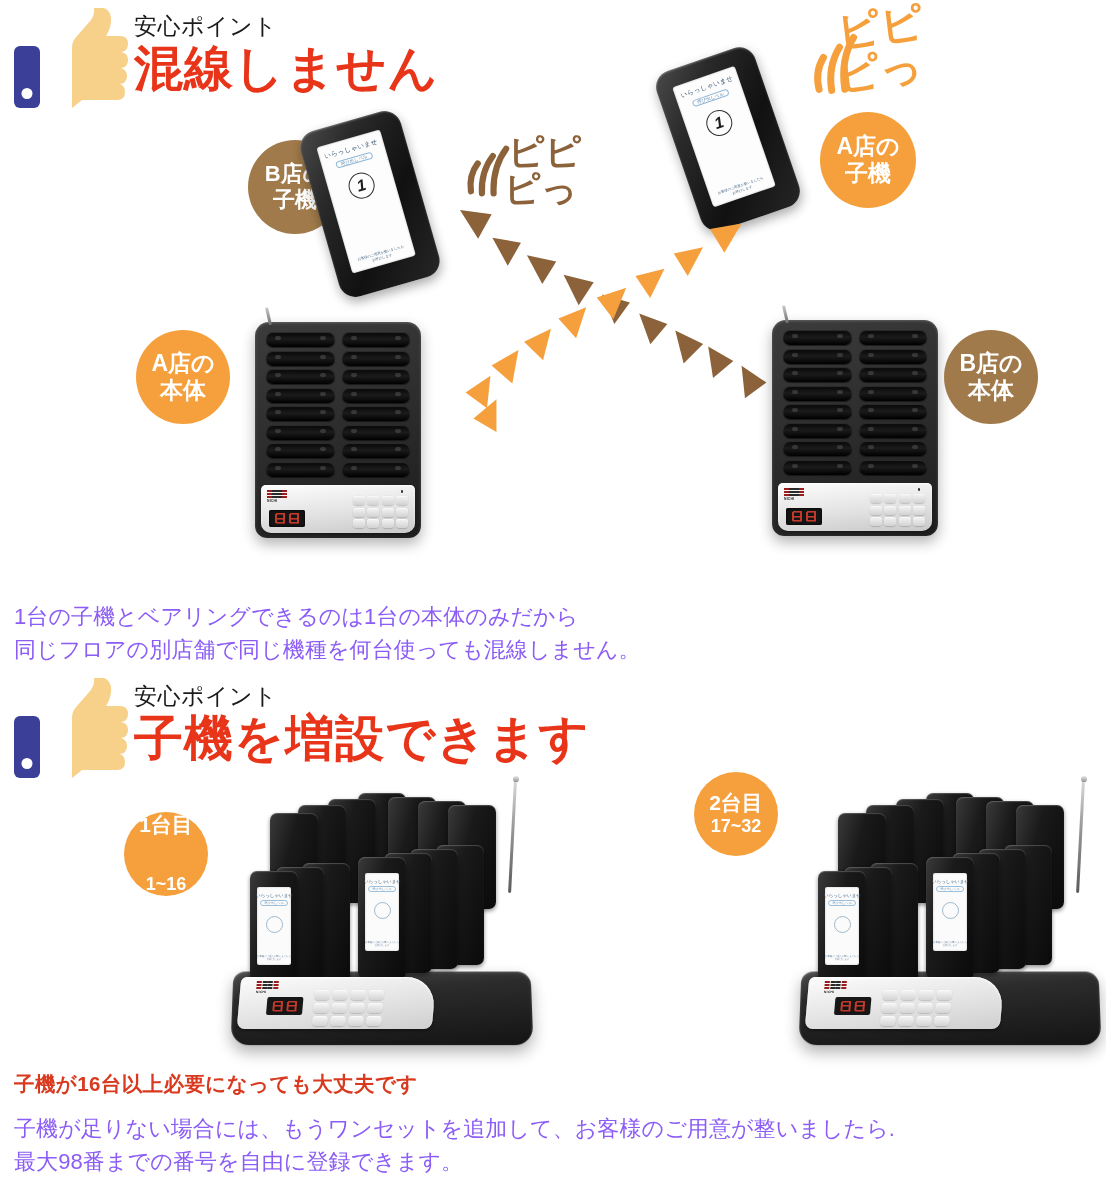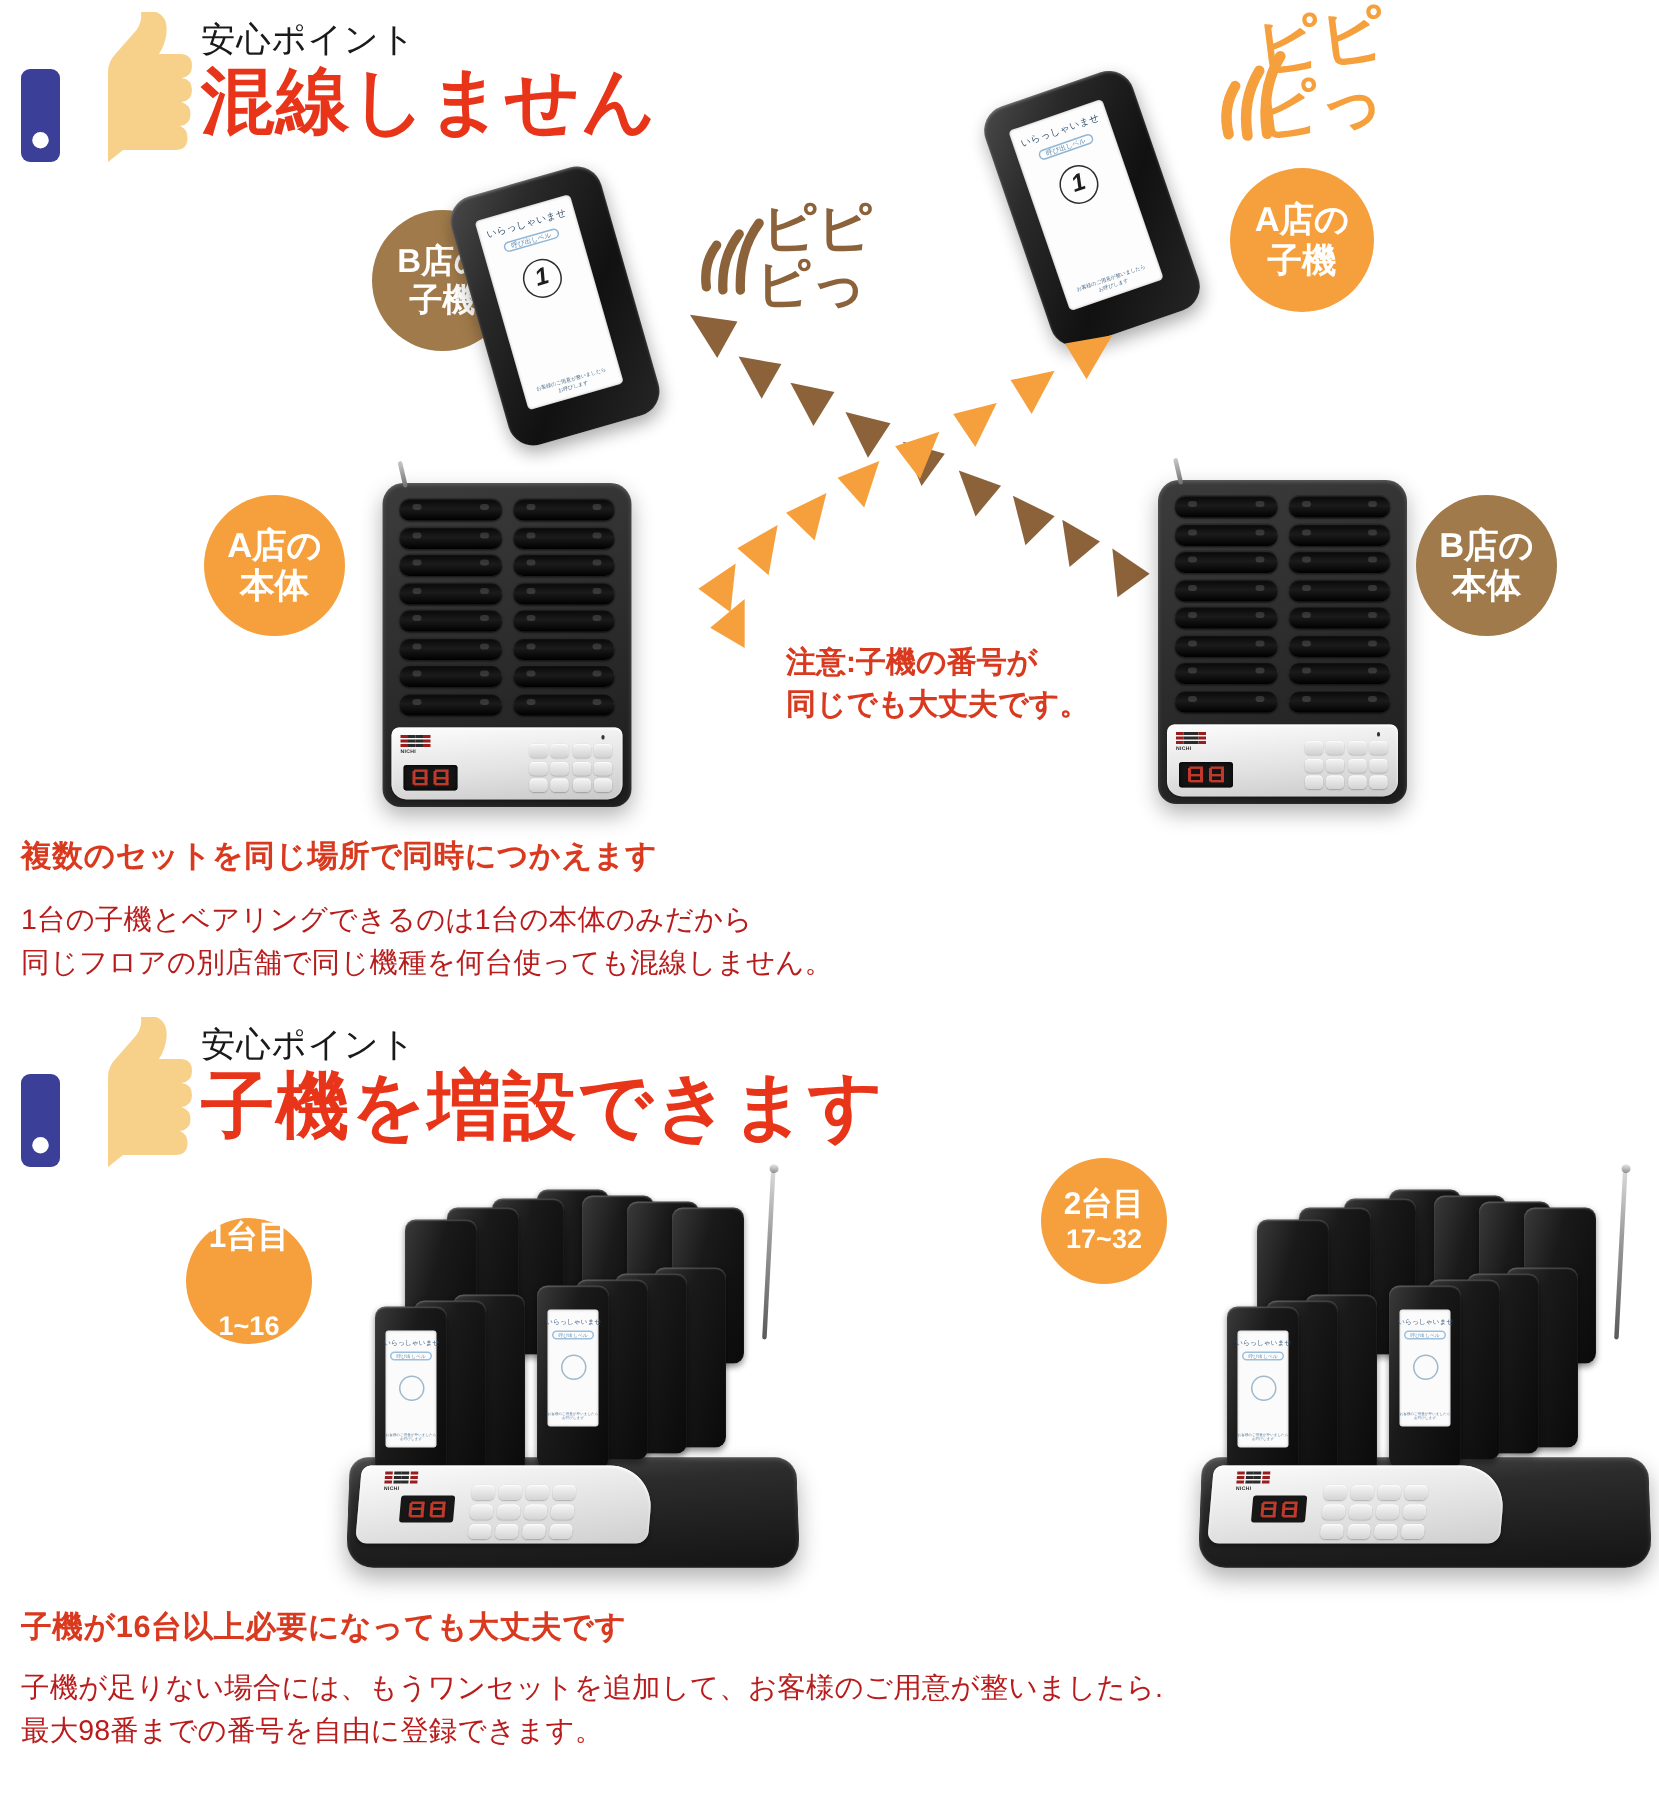--- a/index.html
+++ b/index.html
@@ -188,21 +188,21 @@
 
   
   .wifi { position: absolute; }
 
   
   .red-sub {
     position: absolute; color: #D93A1F; font-weight: bold;
     font-size: 20.5px; letter-spacing: .4px; white-space: nowrap;
   }
   .body-copy {
-    position: absolute; color: #b91c1c; font-size: 19px;
+    position: absolute; color: #8b5cf6; font-size: 22px;
     line-height: 1.52; letter-spacing: .1px; white-space: nowrap;
   }
   .warn-note {
     position: absolute; color: #D93A1F; font-weight: bold;
     font-size: 20px; line-height: 1.42; white-space: nowrap;
   }
 
   
   .dock { position: absolute; }
   .dock-base {
@@ -504,26 +504,21 @@
         </div>
       </div>
     </div>
   </div>
 
   <div class="badge brown" style="left:944px; top:330px; width:94px; height:94px; font-size:23px;">
     <span class="l1">B店の</span>
     <span class="l2">本体</span>
   </div>
 
-  <div class="warn-note" style="left:524px; top:428px;">
-    <div>注意:子機の番号が</div>
-    <div>同じでも大丈夫です。</div>
-  </div>
-
-  <div class="red-sub" style="left:14px; top:556px;">複数のセットを同じ場所で同時につかえます</div>
+
   <div class="body-copy" style="left:14px; top:600px;">
     <div>1台の子機とベアリングできるのは1台の本体のみだから</div>
     <div>同じフロアの別店舗で同じ機種を何台使っても混線しません。</div>
   </div>
 
   <div class="headline" style="left:10px; top:678px;">
     <div class="thumb-icon">
       <div class="bookmark"></div>
       <svg class="thumb-shape" viewBox="0 0 82 100">
         <path d="M26 100 L26 40 Q26 33 31 28 L45 12 Q49 6 48 0 L58 0 Q66 3 65 14 Q64 22 60 28 L74 28 Q82 28 82 36 Q82 43 75 44 Q82 45 82 52 Q82 59 75 60 Q81 62 81 68 Q81 75 74 76 Q79 78 79 84 Q79 92 71 92 L36 92 Z" fill="#F7D08A"></path>

